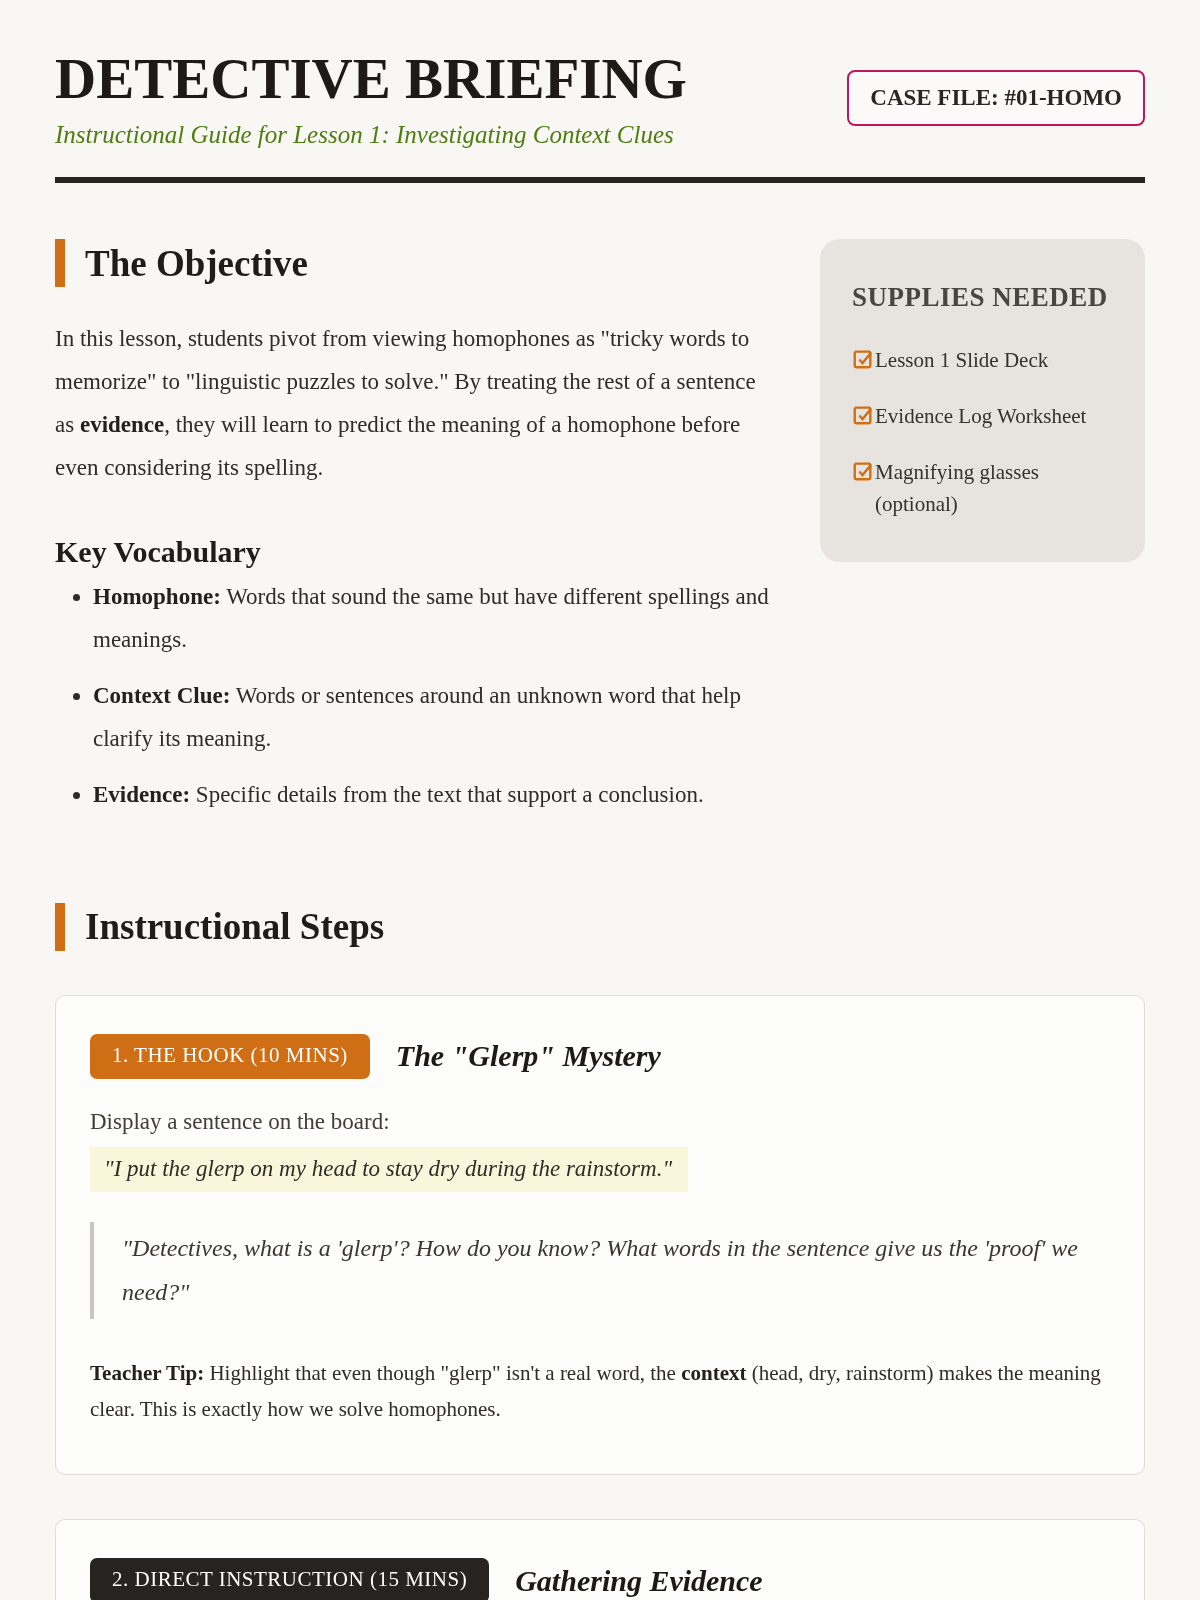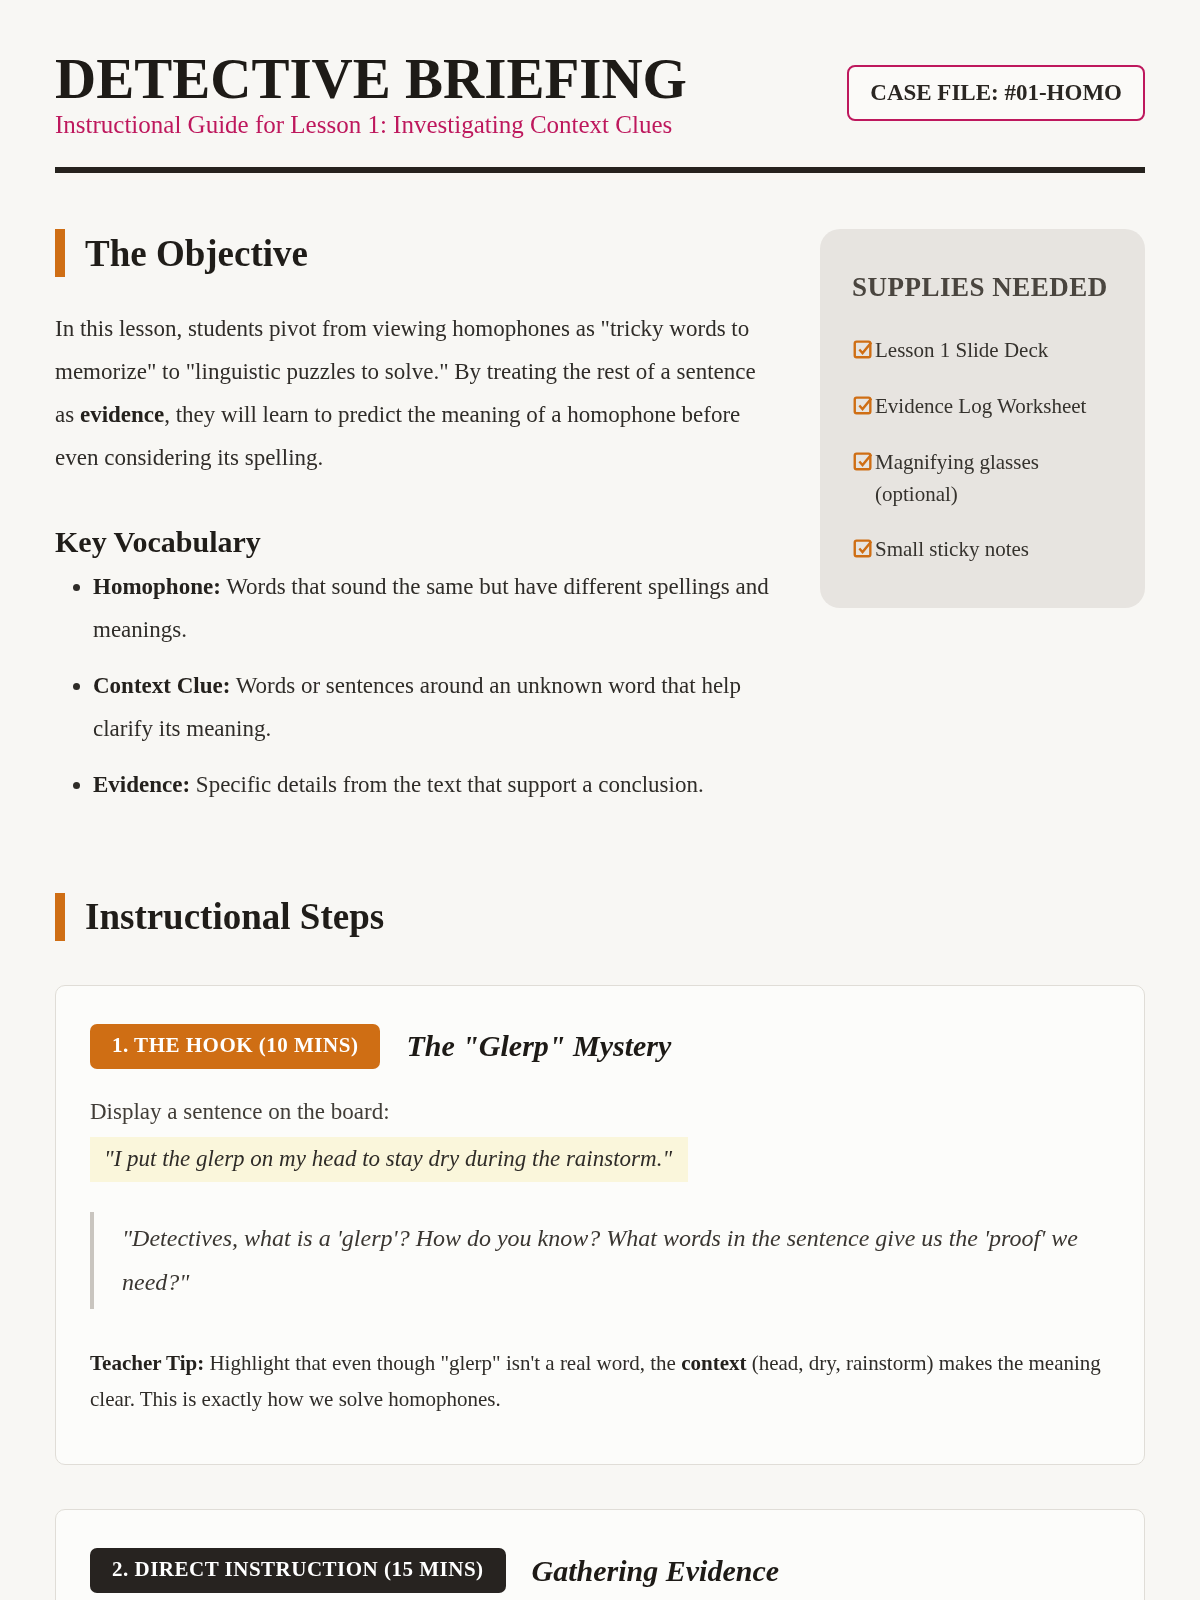--- a/index.html
+++ b/index.html
@@ -15,22 +15,24 @@
 
   
   header { display: flex; justify-content: space-between; align-items: center; }
   h1.doc-title {
     font-size: 57px;
     font-weight: 800;
     letter-spacing: 0px;
     color: #1e1b17;
   }
   p.doc-subtitle {
+    margin-top: 10px;
     font-size: 25px;
-    color: #be185d;
+    font-style: italic;
+    color: #4d7c0f;
   }
   .case-badge {
     flex: 0 0 auto;
     margin-left: 30px;
     background: #fbfaf8;
     border: 2px solid #be185d;
     border-radius: 8px;
     padding: 13px 21px;
     font-size: 23px;
     font-weight: bold;
@@ -95,21 +97,21 @@
     border: 1px solid #e0ddd7;
     border-radius: 10px;
     padding: 38px 34px 46px 34px;
   }
   .card-head { display: flex; align-items: center; gap: 26px; }
   .step-badge {
     display: inline-block;
     padding: 9px 22px 11px 22px;
     border-radius: 7px;
     color: #ffffff;
-    font-weight: bold;
+    font-weight: normal;
     font-size: 21px;
     letter-spacing: 0.5px;
     white-space: nowrap;
   }
   .step-badge.orange { background: #cf6e14; }
   .step-badge.dark { background: #272320; }
   .card-title { font-size: 30px; font-weight: bold; font-style: italic; color: #1d1a16; }
 
   p.lead-line { margin-top: 30px; font-size: 23px; color: #413d37; }
   p.highlight-sentence {
@@ -183,27 +185,20 @@
             </svg>
           <span>Evidence Log Worksheet</span>
         </li>
         <li>
           <svg class="check-icon" width="22" height="22" viewBox="0 0 24 24">
               <rect x="3" y="4" width="17" height="17" rx="2" fill="none" stroke="#cf6e14" stroke-width="2.6"></rect>
               <path d="M8 12.5l3.5 4L21 5" fill="none" stroke="#cf6e14" stroke-width="2.6"></path>
             </svg>
           <span>Magnifying glasses (optional)</span>
         </li>
-        <li>
-          <svg class="check-icon" width="22" height="22" viewBox="0 0 24 24">
-              <rect x="3" y="4" width="17" height="17" rx="2" fill="none" stroke="#cf6e14" stroke-width="2.6"></rect>
-              <path d="M8 12.5l3.5 4L21 5" fill="none" stroke="#cf6e14" stroke-width="2.6"></path>
-            </svg>
-          <span>Small sticky notes</span>
-        </li>
       </ul>
     </aside>
 
   </div>
 
   <h2 class="section-heading steps-heading">
     <span class="section-bar"></span>
     <span>Instructional Steps</span>
   </h2>
 

